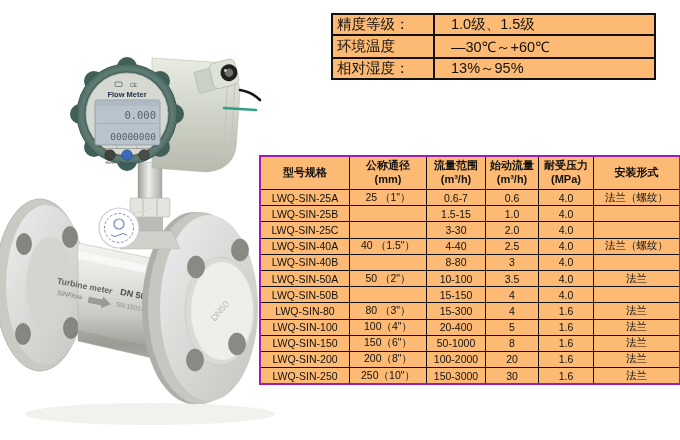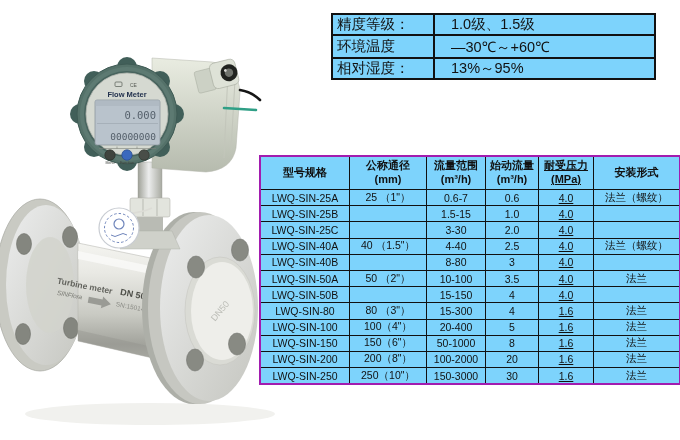--- a/index.html
+++ b/index.html
@@ -1,34 +1,34 @@
 <!DOCTYPE html>
 <html><head>
 <meta charset="utf-8">
 <style>
   html,body{margin:0;padding:0;background:#ffffff;}
   body{width:680px;height:440px;font-family:"Liberation Sans",sans-serif;color:#111;}
   .stage{position:relative;width:680px;height:440px;background:#ffffff;overflow:hidden;}
   .photo{position:absolute;left:0;top:0;width:340px;height:440px;}
 
-  table{border-collapse:collapse;table-layout:fixed;background:#7dd3fc;}
+  table{border-collapse:collapse;table-layout:fixed;background:#fdba74;}
   
   .spec-table{position:absolute;left:331px;top:13px;width:325px;border:2px solid #111;}
   .spec-table td{border:2px solid #111;height:19px;font-size:14.5px;padding:0 2px 0 4px;
     vertical-align:middle;white-space:nowrap;overflow:hidden;}
   .spec-table .lbl{width:94px;}
   .spec-table .val{padding-left:16px;}
 
   
   .model-table{position:absolute;left:259px;top:155px;width:413px;border:2px solid #a21caf;}
   .model-table th{border:1px solid #111;height:32px;font-size:11px;font-weight:bold;
     text-align:center;vertical-align:middle;padding:0;line-height:1.25;}
   .model-table td{border:1px solid #111;height:15.2px;font-size:10.5px;text-align:center;
     vertical-align:middle;padding:0;white-space:nowrap;overflow:hidden;}
-  .c0{width:88px;} .c1{width:76px;} .c2{width:58px;} .c3{width:52px;} .c4{width:54px;text-decoration:underline;} .c5{width:85px;}
+  .c0{width:88px;} .c1{width:76px;} .c2{width:58px;} .c3{width:52px;} .c4{width:54px;} .c5{width:85px;}
 </style>
 </head>
 <body>
 
 <div class="stage">
 
   <svg class="photo" viewBox="0 0 340 440">
     <defs>
       <linearGradient id="gPipe" x1="0" y1="0" x2="0" y2="1">
         <stop offset="0" stop-color="#f4f4f0"></stop>

